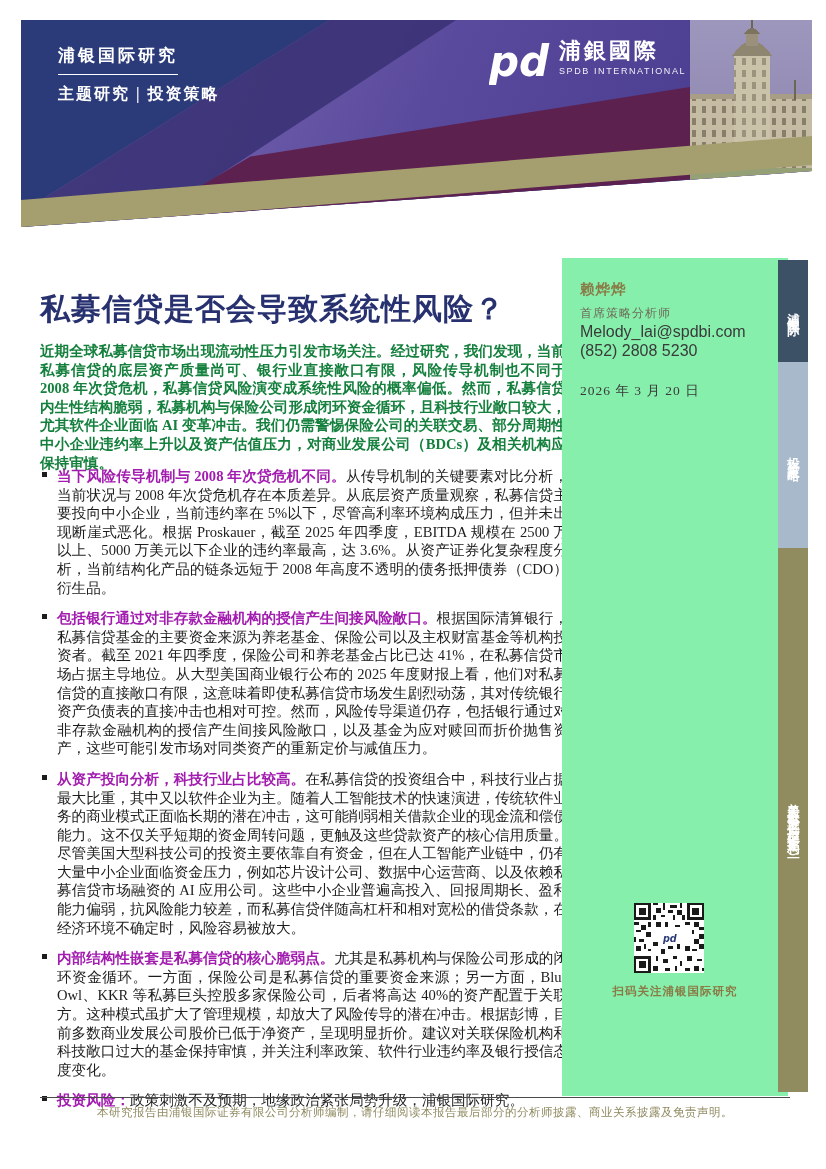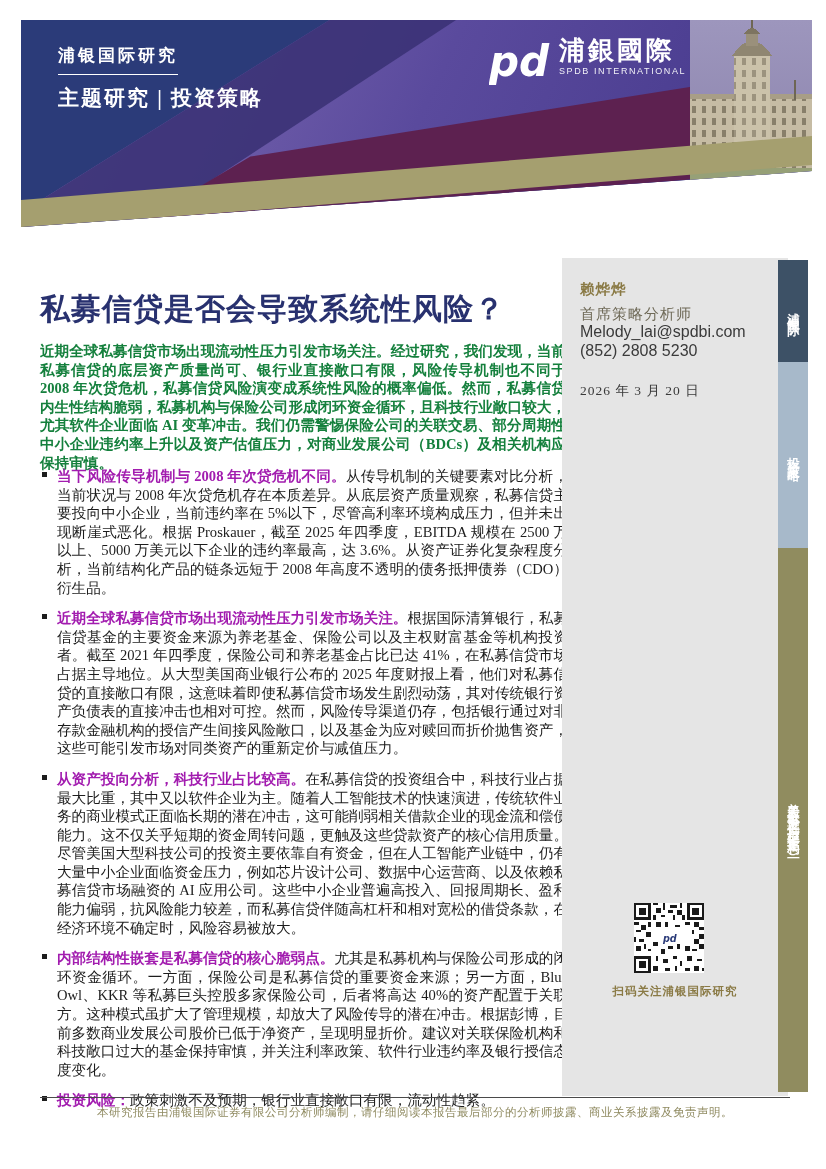--- a/index.html
+++ b/index.html
@@ -14,43 +14,43 @@
   .l-purple { background:linear-gradient(115deg,#8471b6 0%,#5a4a9d 50%,#43378a 100%);
               clip-path:polygon(39% 0, 100% 0, 100% 100%, 0 100%, 0 93%); }
   .l-wedge  { background:#3b3276; opacity:.9;
               clip-path:polygon(39% 0, 55% 0, 15% 100%, 0 100%, 0 93%); }
   .l-burgundy { background:#5d2150;
               clip-path:polygon(29% 66%, 95% 26%, 100% 30%, 100% 72%, 14% 100%); }
   .l-olive  { background:#a59f6f; clip-path:polygon(0 87%, 100% 56%, 100% 70%, 0 101%); }
   .banner-text { position:absolute; left:37px; top:24px; color:#fff; z-index:7; }
   .banner-org { font-size:17px; font-weight:bold; letter-spacing:3px; }
   .banner-rule { width:120px; height:1px; background:#fff; margin:7px 0 9px 0; }
-  .banner-cat { font-size:21px; font-weight:bold; letter-spacing:2px; }
+  .banner-cat { font-size:16px; font-weight:bold; letter-spacing:2px; }
   .logo { position:absolute; left:468px; top:16px; z-index:7; display:flex; align-items:flex-start; }
   .logo-mark { width:62px; height:52px; }
   .logo-words { margin-left:8px; color:#fff; }
-  .logo-cn { font-size:26px; font-weight:bold; letter-spacing:3px; line-height:30px; font-family:"Liberation Serif", serif; }
+  .logo-cn { font-size:22px; font-weight:bold; letter-spacing:3px; line-height:30px; font-family:"Liberation Serif", serif; }
   .logo-en { font-size:9px; letter-spacing:1.6px; font-family:"Liberation Sans", sans-serif; opacity:.92; }
   .building { position:absolute; right:0; top:0; width:122px; height:176px; z-index:4; }
 
   
   .title { position:absolute; left:40px; top:252px; width:528px; color:#28316f;
            font-size:30px; font-weight:bold; line-height:38px; letter-spacing:1px; }
   .summary { position:absolute; left:40px; top:342px; width:526px; color:#15803d;
              font-size:14.6px; font-weight:bold; line-height:18.6px; text-align:justify; }
   .bullets { position:absolute; left:40px; top:467px; width:528px; list-style:none; }
   .bullets li { position:relative; padding-left:17px; margin-bottom:12px;
                 font-size:14.6px; line-height:18.6px; color:#1c1c1c; text-align:justify; }
   .bullets li .dot { position:absolute; left:2px; top:5px; width:5px; height:5px; background:#1c1c1c; }
   .bullets li b { color:#a21caf; }
 
   
-  .panel { position:absolute; left:562px; top:258px; width:226px; height:838px; background:#e5e5e5; }
+  .panel { position:absolute; left:562px; top:258px; width:226px; height:838px; background:#86efac; }
   .analyst-name { position:absolute; left:18px; top:22px; color:#8a7a45; font-weight:bold; font-size:14.5px; letter-spacing:1px; }
-  .analyst-role { position:absolute; left:18px; top:47px; color:#6f6a58; font-size:15px; letter-spacing:1px; }
+  .analyst-role { position:absolute; left:18px; top:47px; color:#6f6a58; font-size:12px; letter-spacing:1px; }
   .analyst-email, .analyst-phone, .report-date { position:absolute; left:18px; color:#3a3a3a;
            font-size:16px; font-family:"Liberation Sans", sans-serif; text-decoration:none; }
   .analyst-email { top:65px; }
   .analyst-phone { top:84px; }
   .report-date { top:124px; font-family:"Liberation Serif", serif; font-size:13.5px; letter-spacing:1px; }
   .qr { position:absolute; left:72px; top:645px; width:70px; height:70px; }
   .qr-caption { position:absolute; left:0; top:726px; width:226px; text-align:center;
                 color:#8a7a45; font-weight:bold; font-size:11.5px; letter-spacing:1px; }
 
   
@@ -121,24 +121,24 @@
 
   <h1 class="title">
     <br>
     <span>私募信贷是否会导致系统性风险？</span>
   </h1>
 
   <p class="summary">近期全球私募信贷市场出现流动性压力引发市场关注。经过研究，我们发现，当前私募信贷的底层资产质量尚可、银行业直接敞口有限，风险传导机制也不同于 2008 年次贷危机，私募信贷风险演变成系统性风险的概率偏低。然而，私募信贷内生性结构脆弱，私募机构与保险公司形成闭环资金循环，且科技行业敞口较大，尤其软件企业面临 AI 变革冲击。我们仍需警惕保险公司的关联交易、部分周期性中小企业违约率上升以及资产估值压力，对商业发展公司（BDCs）及相关机构应保持审慎。</p>
 
   <ul class="bullets">
     <li><span class="dot"></span><b>当下风险传导机制与 2008 年次贷危机不同。</b><span>从传导机制的关键要素对比分析，当前状况与 2008 年次贷危机存在本质差异。从底层资产质量观察，私募信贷主要投向中小企业，当前违约率在 5%以下，尽管高利率环境构成压力，但并未出现断崖式恶化。根据 Proskauer，截至 2025 年四季度，EBITDA 规模在 2500 万以上、5000 万美元以下企业的违约率最高，达 3.6%。从资产证券化复杂程度分析，当前结构化产品的链条远短于 2008 年高度不透明的债务抵押债券（CDO）衍生品。</span></li>
-    <li><span class="dot"></span><b>近期全球私募信贷市场出现流动性压力引发市场关注。</b><span>根据国际清算银行，私募信贷基金的主要资金来源为养老基金、保险公司以及主权财富基金等机构投资者。截至 2021 年四季度，保险公司和养老基金占比已达 41%，在私募信贷市场占据主导地位。从大型美国商业银行公布的 2025 年度财报上看，他们对私募信贷的直接敞口有限，这意味着即使私募信贷市场发生剧烈动荡，其对传统银行资产负债表的直接冲击也相对可控。然而，风险传导渠道仍存，包括银行通过对非存款金融机构的授信产生间接风险敞口，以及基金为应对赎回而折价抛售资产，这些可能引发市场对同类资产的重新定价与减值压力。</span></li>
+    <li><span class="dot"></span><b>包括银行通过对非存款金融机构的授信产生间接风险敞口。</b><span>根据国际清算银行，私募信贷基金的主要资金来源为养老基金、保险公司以及主权财富基金等机构投资者。截至 2021 年四季度，保险公司和养老基金占比已达 41%，在私募信贷市场占据主导地位。从大型美国商业银行公布的 2025 年度财报上看，他们对私募信贷的直接敞口有限，这意味着即使私募信贷市场发生剧烈动荡，其对传统银行资产负债表的直接冲击也相对可控。然而，风险传导渠道仍存，包括银行通过对非存款金融机构的授信产生间接风险敞口，以及基金为应对赎回而折价抛售资产，这些可能引发市场对同类资产的重新定价与减值压力。</span></li>
     <li><span class="dot"></span><b>从资产投向分析，科技行业占比较高。</b><span>在私募信贷的投资组合中，科技行业占据最大比重，其中又以软件企业为主。随着人工智能技术的快速演进，传统软件业务的商业模式正面临长期的潜在冲击，这可能削弱相关借款企业的现金流和偿债能力。这不仅关乎短期的资金周转问题，更触及这些贷款资产的核心信用质量。尽管美国大型科技公司的投资主要依靠自有资金，但在人工智能产业链中，仍有大量中小企业面临资金压力，例如芯片设计公司、数据中心运营商、以及依赖私募信贷市场融资的 AI 应用公司。这些中小企业普遍高投入、回报周期长、盈利能力偏弱，抗风险能力较差，而私募信贷伴随高杠杆和相对宽松的借贷条款，在经济环境不确定时，风险容易被放大。</span></li>
     <li><span class="dot"></span><b>内部结构性嵌套是私募信贷的核心脆弱点。</b><span>尤其是私募机构与保险公司形成的闭环资金循环。一方面，保险公司是私募信贷的重要资金来源；另一方面，Blue Owl、KKR 等私募巨头控股多家保险公司，后者将高达 40%的资产配置于关联方。这种模式虽扩大了管理规模，却放大了风险传导的潜在冲击。根据彭博，目前多数商业发展公司股价已低于净资产，呈现明显折价。建议对关联保险机构和科技敞口过大的基金保持审慎，并关注利率政策、软件行业违约率及银行授信态度变化。</span></li>
-    <li><span class="dot"></span><b>投资风险：</b><span>政策刺激不及预期，银行业直接敞口有限，流动性趋紧。</span></li>
+    <li><span class="dot"></span><b>投资风险：</b><span>政策刺激不及预期，地缘政治紧张局势升级，浦银国际研究。</span></li>
   </ul>
 
   <aside class="panel">
     <div class="analyst-name">赖烨烨</div>
     <div class="analyst-role">首席策略分析师</div>
     <a class="analyst-email" href="#">Melody_lai@spdbi.com</a>
     <div class="analyst-phone">(852) 2808 5230</div>
     <div class="report-date">2026 年 3 月 20 日</div>
 
     <svg class="qr" viewBox="0 0 29 29" shape-rendering="crispEdges">

